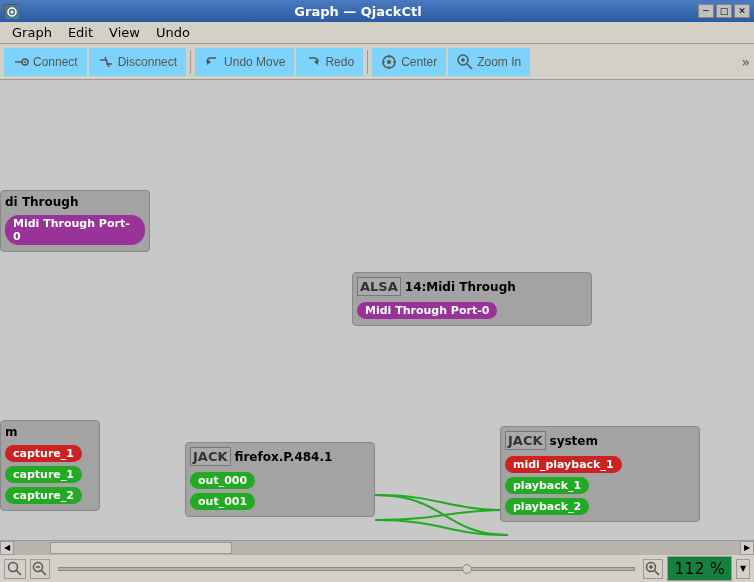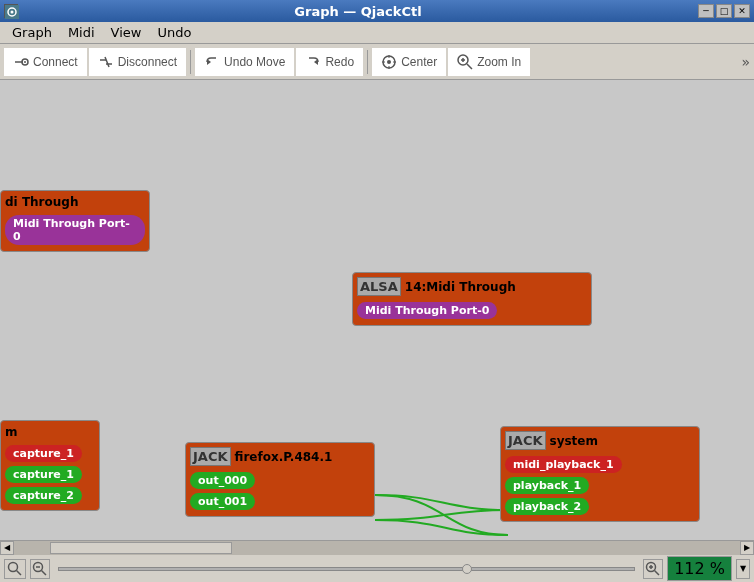--- a/index.html
+++ b/index.html
@@ -82,21 +82,21 @@
       align-items: center;
       padding: 0 4px;
       gap: 2px;
       border-bottom: 1px solid #999;
     }
     .toolbar-btn {
       display: flex;
       align-items: center;
       gap: 4px;
       padding: 3px 8px;
-      background: #ffffff;
+      background: #7dd3fc;
       border: 1px solid transparent;
       cursor: pointer;
       font-size: 12px;
       color: #555;
       height: 28px;
     }
     .toolbar-separator {
       width: 1px;
       height: 24px;
       background: #999;
@@ -121,21 +121,21 @@
       position: relative;
       background: #c8c8c8;
       width: 754px;
       height: 460px;
       overflow: hidden;
     }
 
     
     .graph-node {
       position: absolute;
-      background: #c2410c;
+      background: #a3a3a3;
       border: 1px solid #888;
       border-radius: 4px;
       padding: 4px;
       min-width: 100px;
     }
     .node-title {
       font-size: 12px;
       font-weight: bold;
       margin-bottom: 4px;
       color: #000;
@@ -334,21 +334,21 @@
   </div>
   <div id="titlebar-controls">
     <div class="title-btn">─</div>
     <div class="title-btn">□</div>
     <div class="title-btn">✕</div>
   </div>
 </div>
 
 <div id="menubar">
   <span class="menu-item">Graph</span>
-  <span class="menu-item">Midi</span>
+  <span class="menu-item">Edit</span>
   <span class="menu-item">View</span>
   <span class="menu-item">Undo</span>
 </div>
 
 <div id="toolbar">
   <button class="toolbar-btn">
     <span class="toolbar-icon">
       <svg width="16" height="16" viewBox="0 0 16 16">
         <line x1="2" y1="8" x2="10" y2="8" stroke="#555" stroke-width="1.5"></line>
         <circle cx="12" cy="8" r="3" fill="none" stroke="#555" stroke-width="1.5"></circle>

